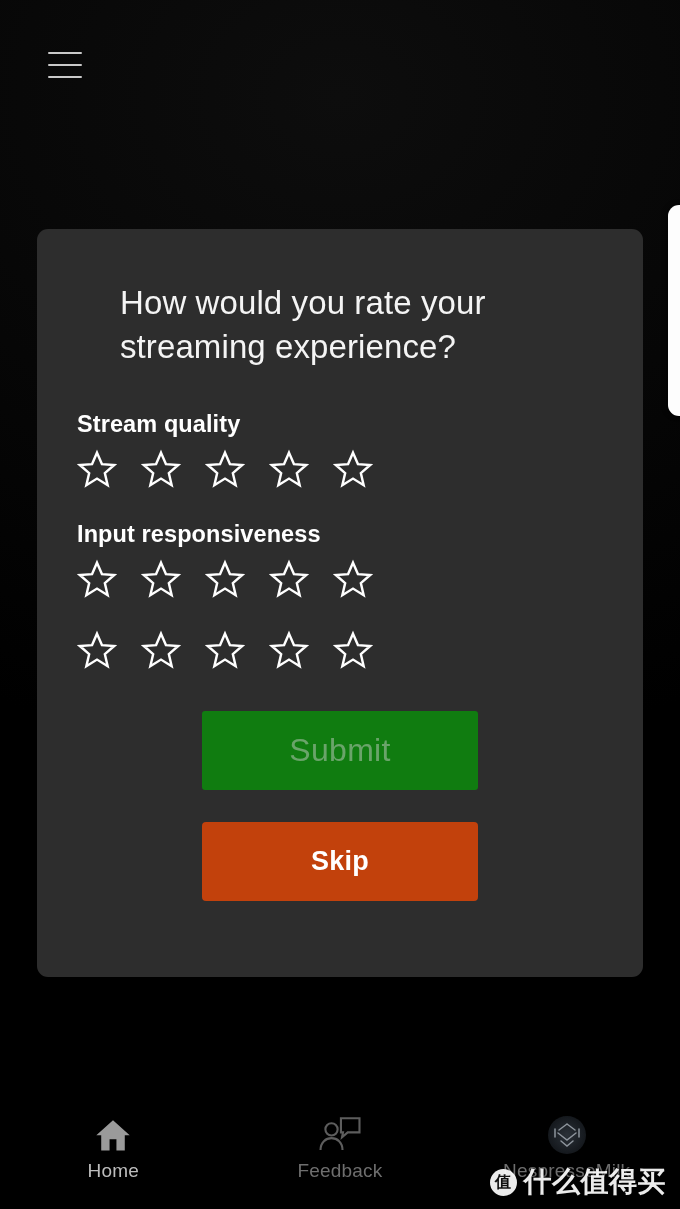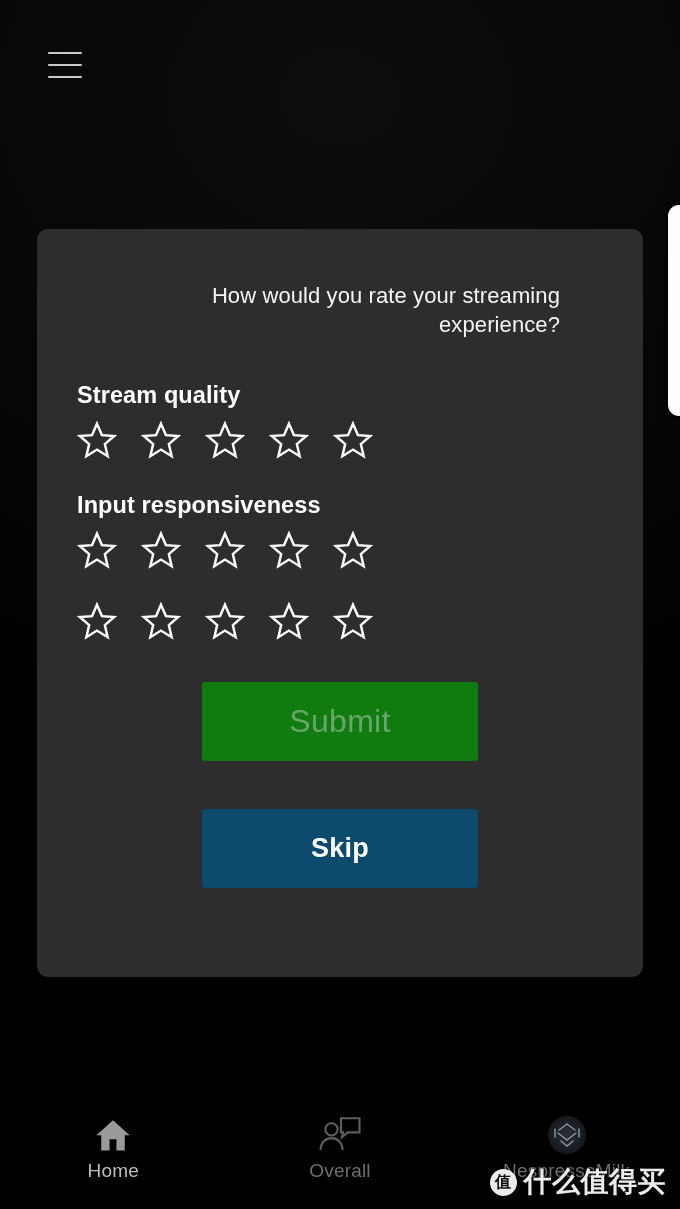--- a/index.html
+++ b/index.html
@@ -51,24 +51,24 @@
     position:absolute;
     left:37px; top:229px;
     width:606px; height:748px;
     background:#2d2d2d;
     border-radius:11px;
     padding:44px 40px 0;
     display:flex; flex-direction:column; align-items:center;
   }
 
   #card-title {
-    font-size:22px;
+    font-size:33px;
     font-weight:400;
     line-height:1.33;
-    text-align:right;
+    text-align:left;
     color:#f4f4f4;
     letter-spacing:.1px;
     max-width:440px;
     margin-top:8px;
   }
 
   .rating-group { width:100%; display:flex; flex-direction:column; align-items:flex-start; }
   .rating-group.g1 { margin-top:42px; }
   .rating-group.g2 { margin-top:32px; }
   .rating-group.g3 { margin-top:20px; }
@@ -102,22 +102,22 @@
     font-family:"Liberation Sans", sans-serif;
     font-size:32px;
     font-weight:400;
     color:#6aa46a;
     letter-spacing:.3px;
     cursor:default;
   }
 
   #skip-button {
     width:276px; height:79px;
-    margin-top:48px;
-    background:#0c4a6e;
+    margin-top:32px;
+    background:#c2410c;
     border:none;
     border-radius:4px;
     font-family:"Liberation Sans", sans-serif;
     font-size:27px;
     font-weight:700;
     color:#ffffff;
     letter-spacing:.3px;
     cursor:pointer;
   }
 
@@ -306,21 +306,21 @@
   </div>
 
   <div class="nav-item dim">
     <div class="nav-icon">
       <svg width="44" height="38" viewBox="0 0 28 24">
         <circle cx="8.6" cy="8.4" r="3.9" fill="none" stroke="#5d5d5d" stroke-width="1.35"></circle>
         <path d="M1.6 21.6 C1.6 16.6 5.0 14.0 8.6 14.0 C12.2 14.0 15.6 16.6 15.6 21.6" fill="none" stroke="#5d5d5d" stroke-width="1.35"></path>
         <path d="M14.6 1.3 L26.4 1.3 L26.4 10.3 L18.9 10.3 L15.3 13.4 L15.9 10.3 L14.6 10.3 Z" fill="none" stroke="#5d5d5d" stroke-width="1.35" stroke-linejoin="miter"></path>
       </svg>
     </div>
-    <div class="nav-label">Overall</div>
+    <div class="nav-label">Feedback</div>
   </div>
 
   <div class="nav-item dim">
     <div class="nav-icon">
       <div class="avatar">
         <svg width="38" height="38" viewBox="0 0 38 38">
           <g stroke="#8d949c" stroke-width="1.5" fill="none" stroke-linecap="round">
             <path d="M19 8 L11 14 M19 8 L27 14"></path>
             <path d="M10 17 L19 24 L28 17"></path>
             <path d="M13 25 L19 30 L25 25"></path>

